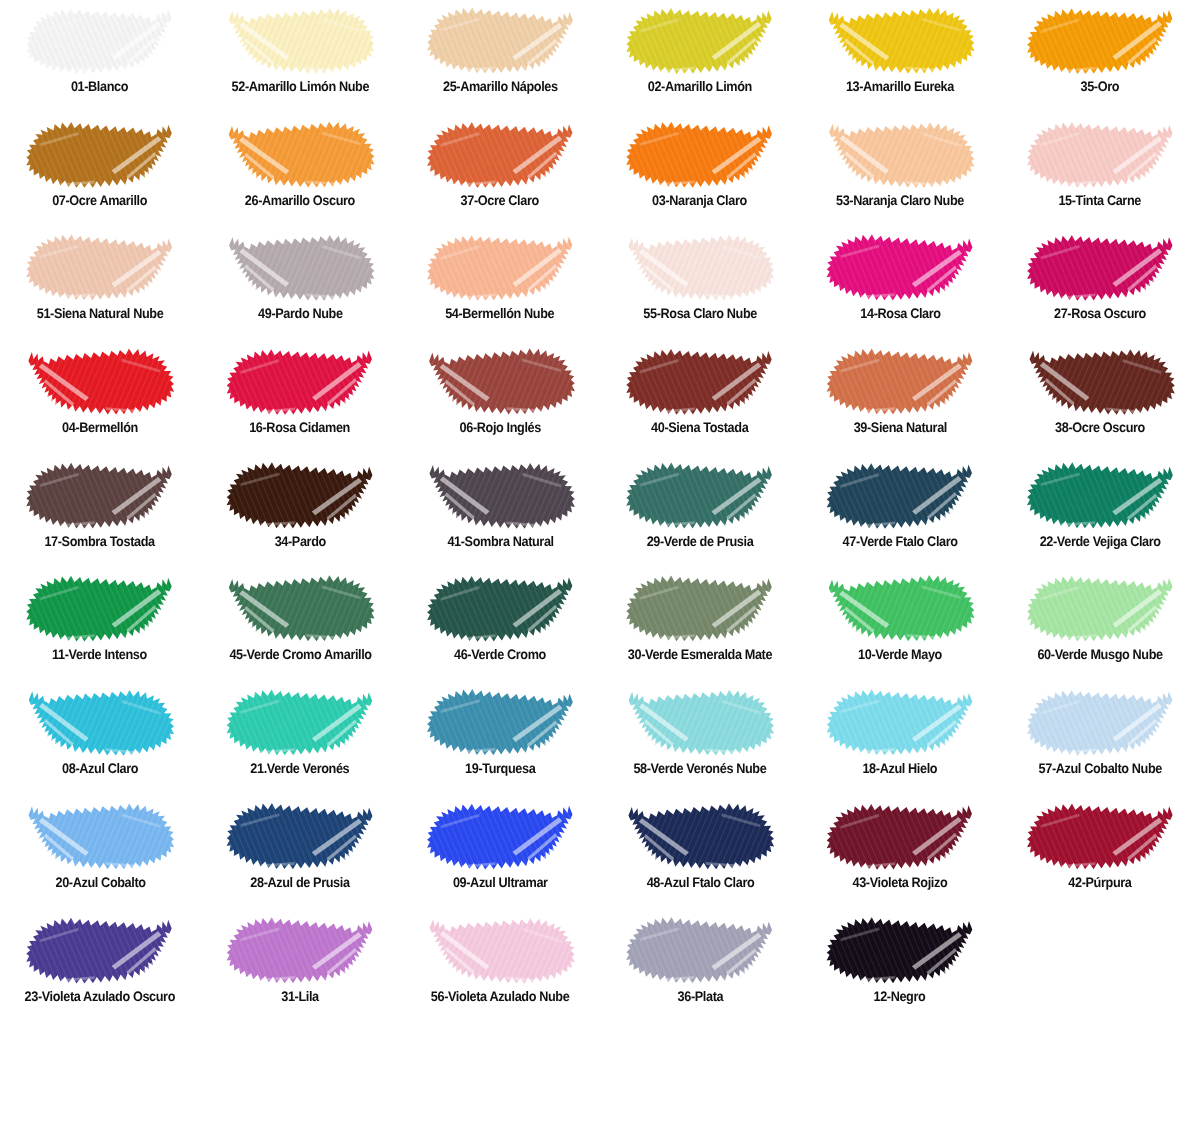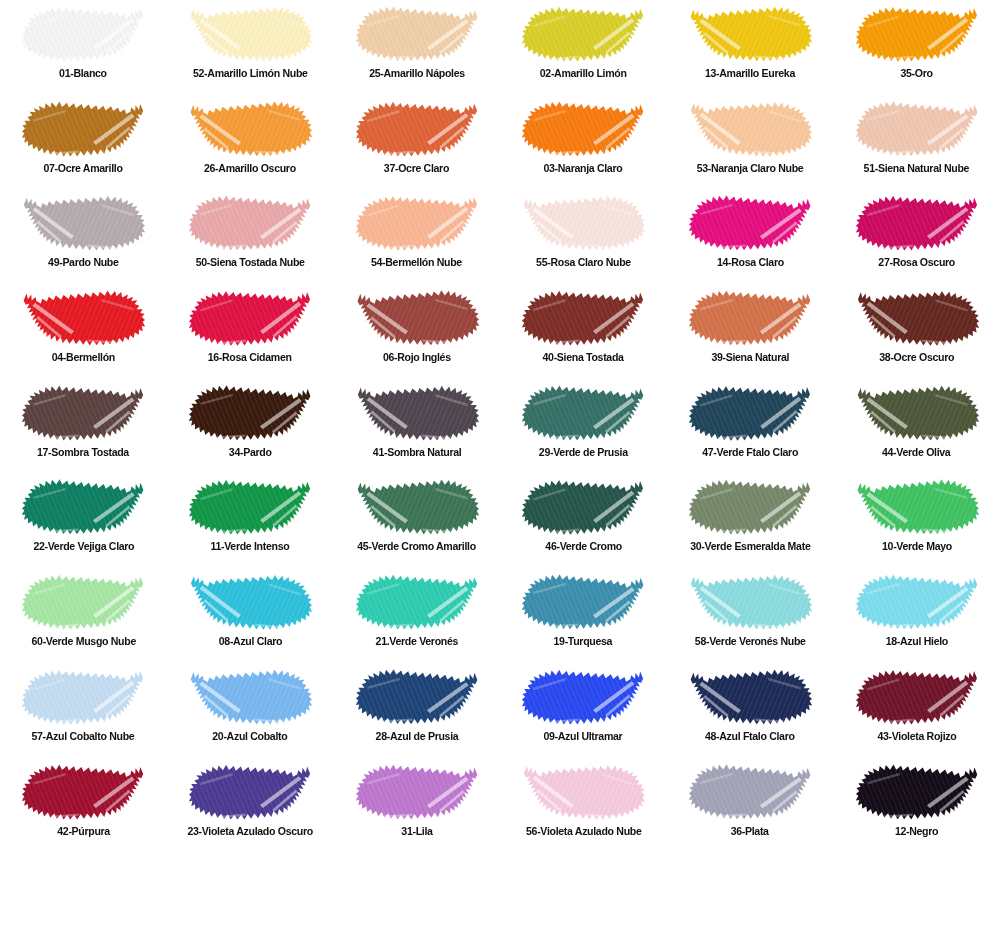--- a/index.html
+++ b/index.html
@@ -234,20 +234,33 @@
             <use xlink:href="#blobPath" href="#blobPath"></use>
           </clipPath>
           <rect x="-10" y="-10" width="290" height="150" fill="url(#hatch)" clip-path="url(#clip10)"></rect>
           <use xlink:href="#streaks" href="#streaks" clip-path="url(#clip10)"></use>
         </g>
       </svg>
       <div class="swatch-label">53-Naranja Claro Nube</div>
     </div>
     <div class="swatch-cell">
       <svg class="swatch-art" viewBox="-4 4 266 104" preserveAspectRatio="none">
+        <g transform="rotate(0 130 60)">
+          <use xlink:href="#blobPath" href="#blobPath" fill="#F7CBC6"></use>
+          <clipPath id="clip11">
+            <use xlink:href="#blobPath" href="#blobPath"></use>
+          </clipPath>
+          <rect x="-10" y="-10" width="290" height="150" fill="url(#hatch)" clip-path="url(#clip11)"></rect>
+          <use xlink:href="#streaks" href="#streaks" clip-path="url(#clip11)"></use>
+        </g>
+      </svg>
+      <div class="swatch-label">15-Tinta Carne</div>
+    </div>
+    <div class="swatch-cell">
+      <svg class="swatch-art" viewBox="-4 4 266 104" preserveAspectRatio="none">
         <g transform="rotate(0.7 130 60)">
           <use xlink:href="#blobPath" href="#blobPath" fill="#EFC7B1"></use>
           <clipPath id="clip12">
             <use xlink:href="#blobPath" href="#blobPath"></use>
           </clipPath>
           <rect x="-10" y="-10" width="290" height="150" fill="url(#hatch)" clip-path="url(#clip12)"></rect>
           <use xlink:href="#streaks" href="#streaks" clip-path="url(#clip12)"></use>
         </g>
       </svg>
       <div class="swatch-label">51-Siena Natural Nube</div>
@@ -260,33 +273,20 @@
             <use xlink:href="#blobPath" href="#blobPath"></use>
           </clipPath>
           <rect x="-10" y="-10" width="290" height="150" fill="url(#hatch)" clip-path="url(#clip13)"></rect>
           <use xlink:href="#streaks" href="#streaks" clip-path="url(#clip13)"></use>
         </g>
       </svg>
       <div class="swatch-label">49-Pardo Nube</div>
     </div>
     <div class="swatch-cell">
       <svg class="swatch-art" viewBox="-4 4 266 104" preserveAspectRatio="none">
-        <g transform="rotate(0.35 130 60)">
-          <use xlink:href="#blobPath" href="#blobPath" fill="#E8A8AA"></use>
-          <clipPath id="clip14">
-            <use xlink:href="#blobPath" href="#blobPath"></use>
-          </clipPath>
-          <rect x="-10" y="-10" width="290" height="150" fill="url(#hatch)" clip-path="url(#clip14)"></rect>
-          <use xlink:href="#streaks" href="#streaks" clip-path="url(#clip14)"></use>
-        </g>
-      </svg>
-      <div class="swatch-label">50-Siena Tostada Nube</div>
-    </div>
-    <div class="swatch-cell">
-      <svg class="swatch-art" viewBox="-4 4 266 104" preserveAspectRatio="none">
         <g transform="rotate(-0.7 130 60)">
           <use xlink:href="#blobPath" href="#blobPath" fill="#F9B694"></use>
           <clipPath id="clip15">
             <use xlink:href="#blobPath" href="#blobPath"></use>
           </clipPath>
           <rect x="-10" y="-10" width="290" height="150" fill="url(#hatch)" clip-path="url(#clip15)"></rect>
           <use xlink:href="#streaks" href="#streaks" clip-path="url(#clip15)"></use>
         </g>
       </svg>
       <div class="swatch-label">54-Bermellón Nube</div>
@@ -468,33 +468,20 @@
             <use xlink:href="#blobPath" href="#blobPath"></use>
           </clipPath>
           <rect x="-10" y="-10" width="290" height="150" fill="url(#hatch)" clip-path="url(#clip30)"></rect>
           <use xlink:href="#streaks" href="#streaks" clip-path="url(#clip30)"></use>
         </g>
       </svg>
       <div class="swatch-label">47-Verde Ftalo Claro</div>
     </div>
     <div class="swatch-cell">
       <svg class="swatch-art" viewBox="-4 4 266 104" preserveAspectRatio="none">
-        <g transform="translate(260,0) scale(-1,1) rotate(0 130 60)">
-          <use xlink:href="#blobPath" href="#blobPath" fill="#4D5739"></use>
-          <clipPath id="clip31">
-            <use xlink:href="#blobPath" href="#blobPath"></use>
-          </clipPath>
-          <rect x="-10" y="-10" width="290" height="150" fill="url(#hatch)" clip-path="url(#clip31)"></rect>
-          <use xlink:href="#streaks" href="#streaks" clip-path="url(#clip31)"></use>
-        </g>
-      </svg>
-      <div class="swatch-label">44-Verde Oliva</div>
-    </div>
-    <div class="swatch-cell">
-      <svg class="swatch-art" viewBox="-4 4 266 104" preserveAspectRatio="none">
         <g transform="rotate(0.7 130 60)">
           <use xlink:href="#blobPath" href="#blobPath" fill="#0E7F62"></use>
           <clipPath id="clip32">
             <use xlink:href="#blobPath" href="#blobPath"></use>
           </clipPath>
           <rect x="-10" y="-10" width="290" height="150" fill="url(#hatch)" clip-path="url(#clip32)"></rect>
           <use xlink:href="#streaks" href="#streaks" clip-path="url(#clip32)"></use>
         </g>
       </svg>
       <div class="swatch-label">22-Verde Vejiga Claro</div>

